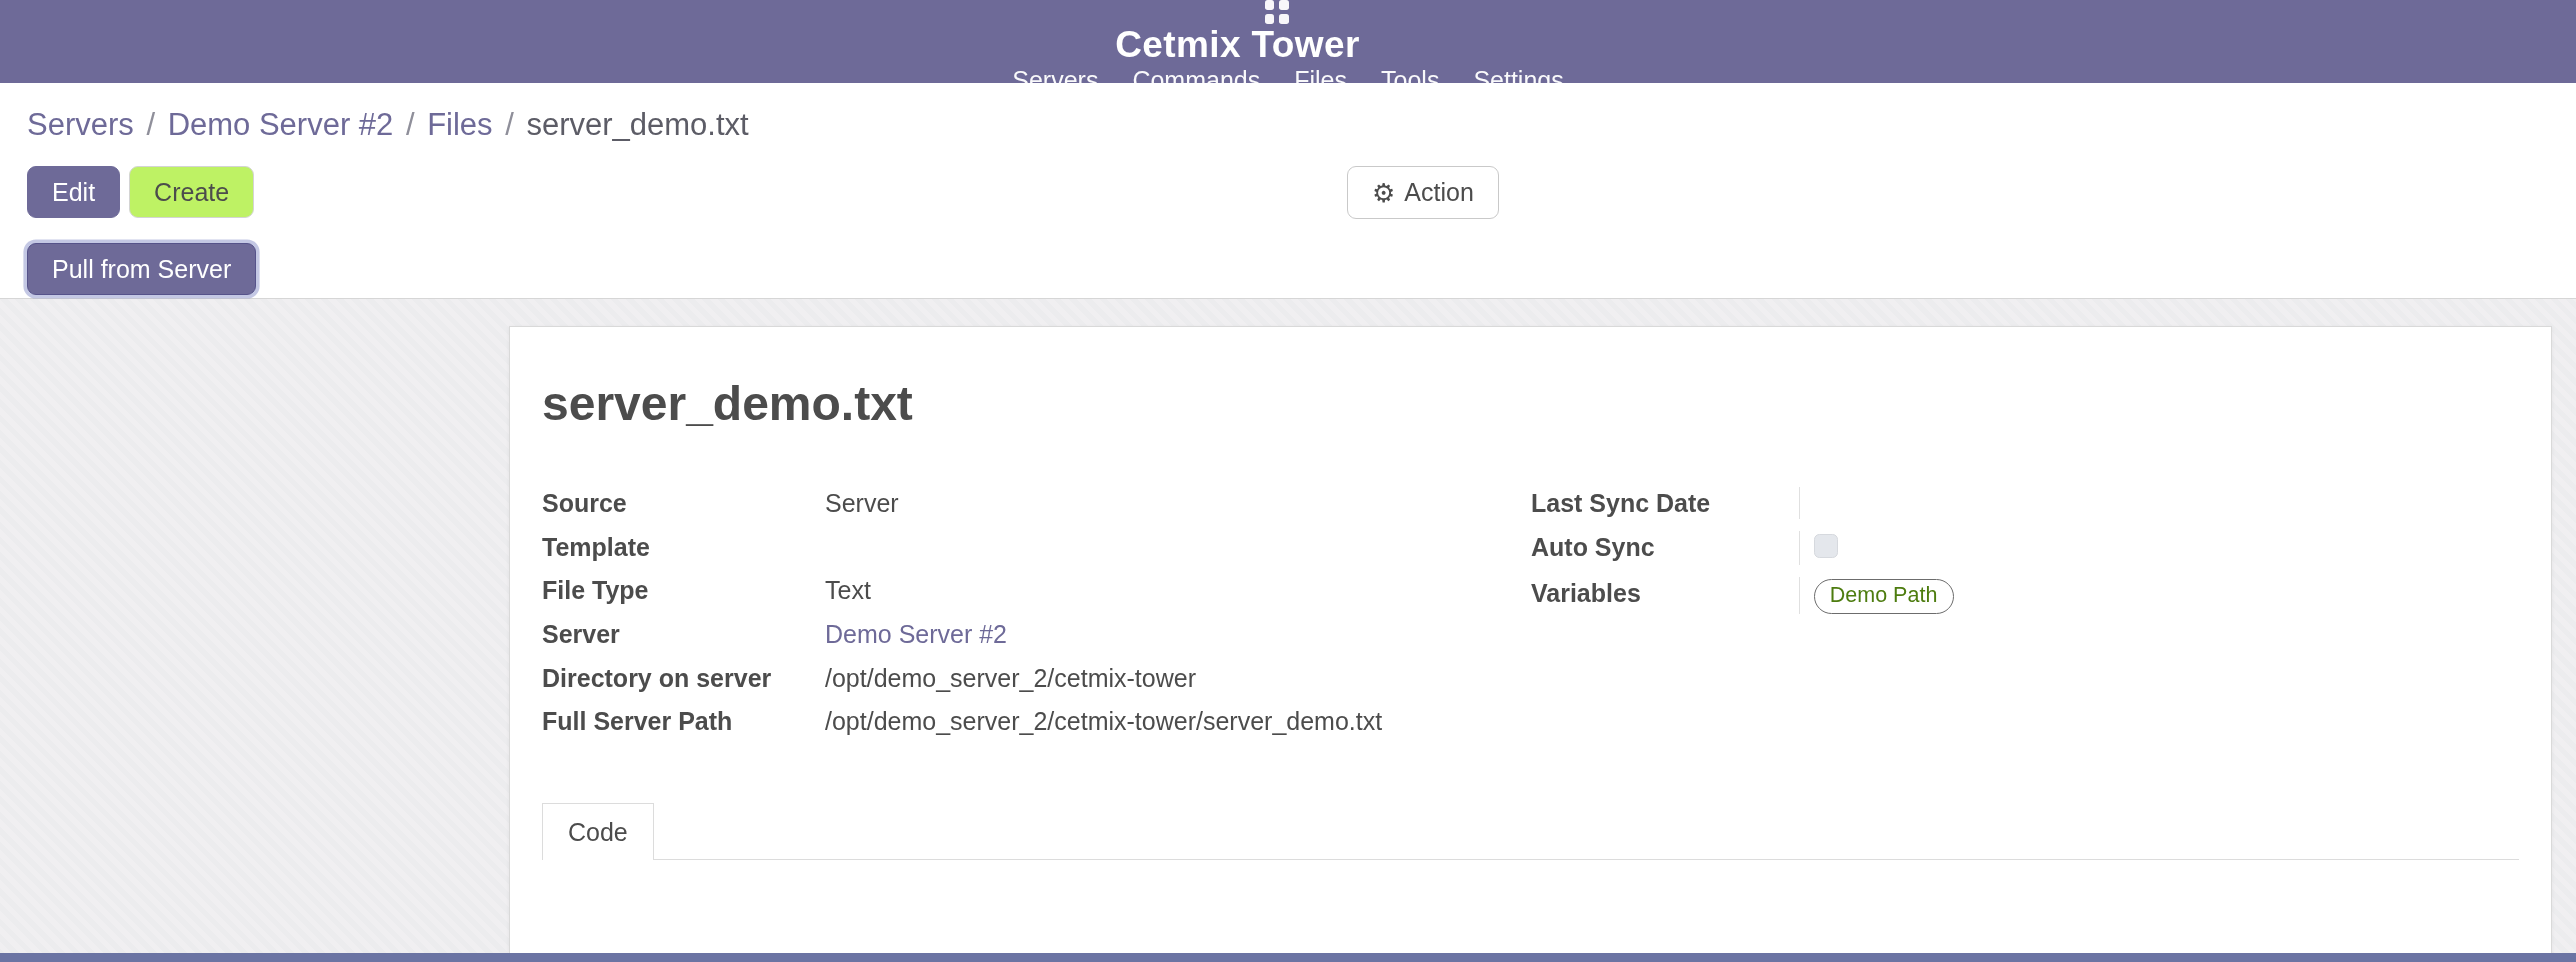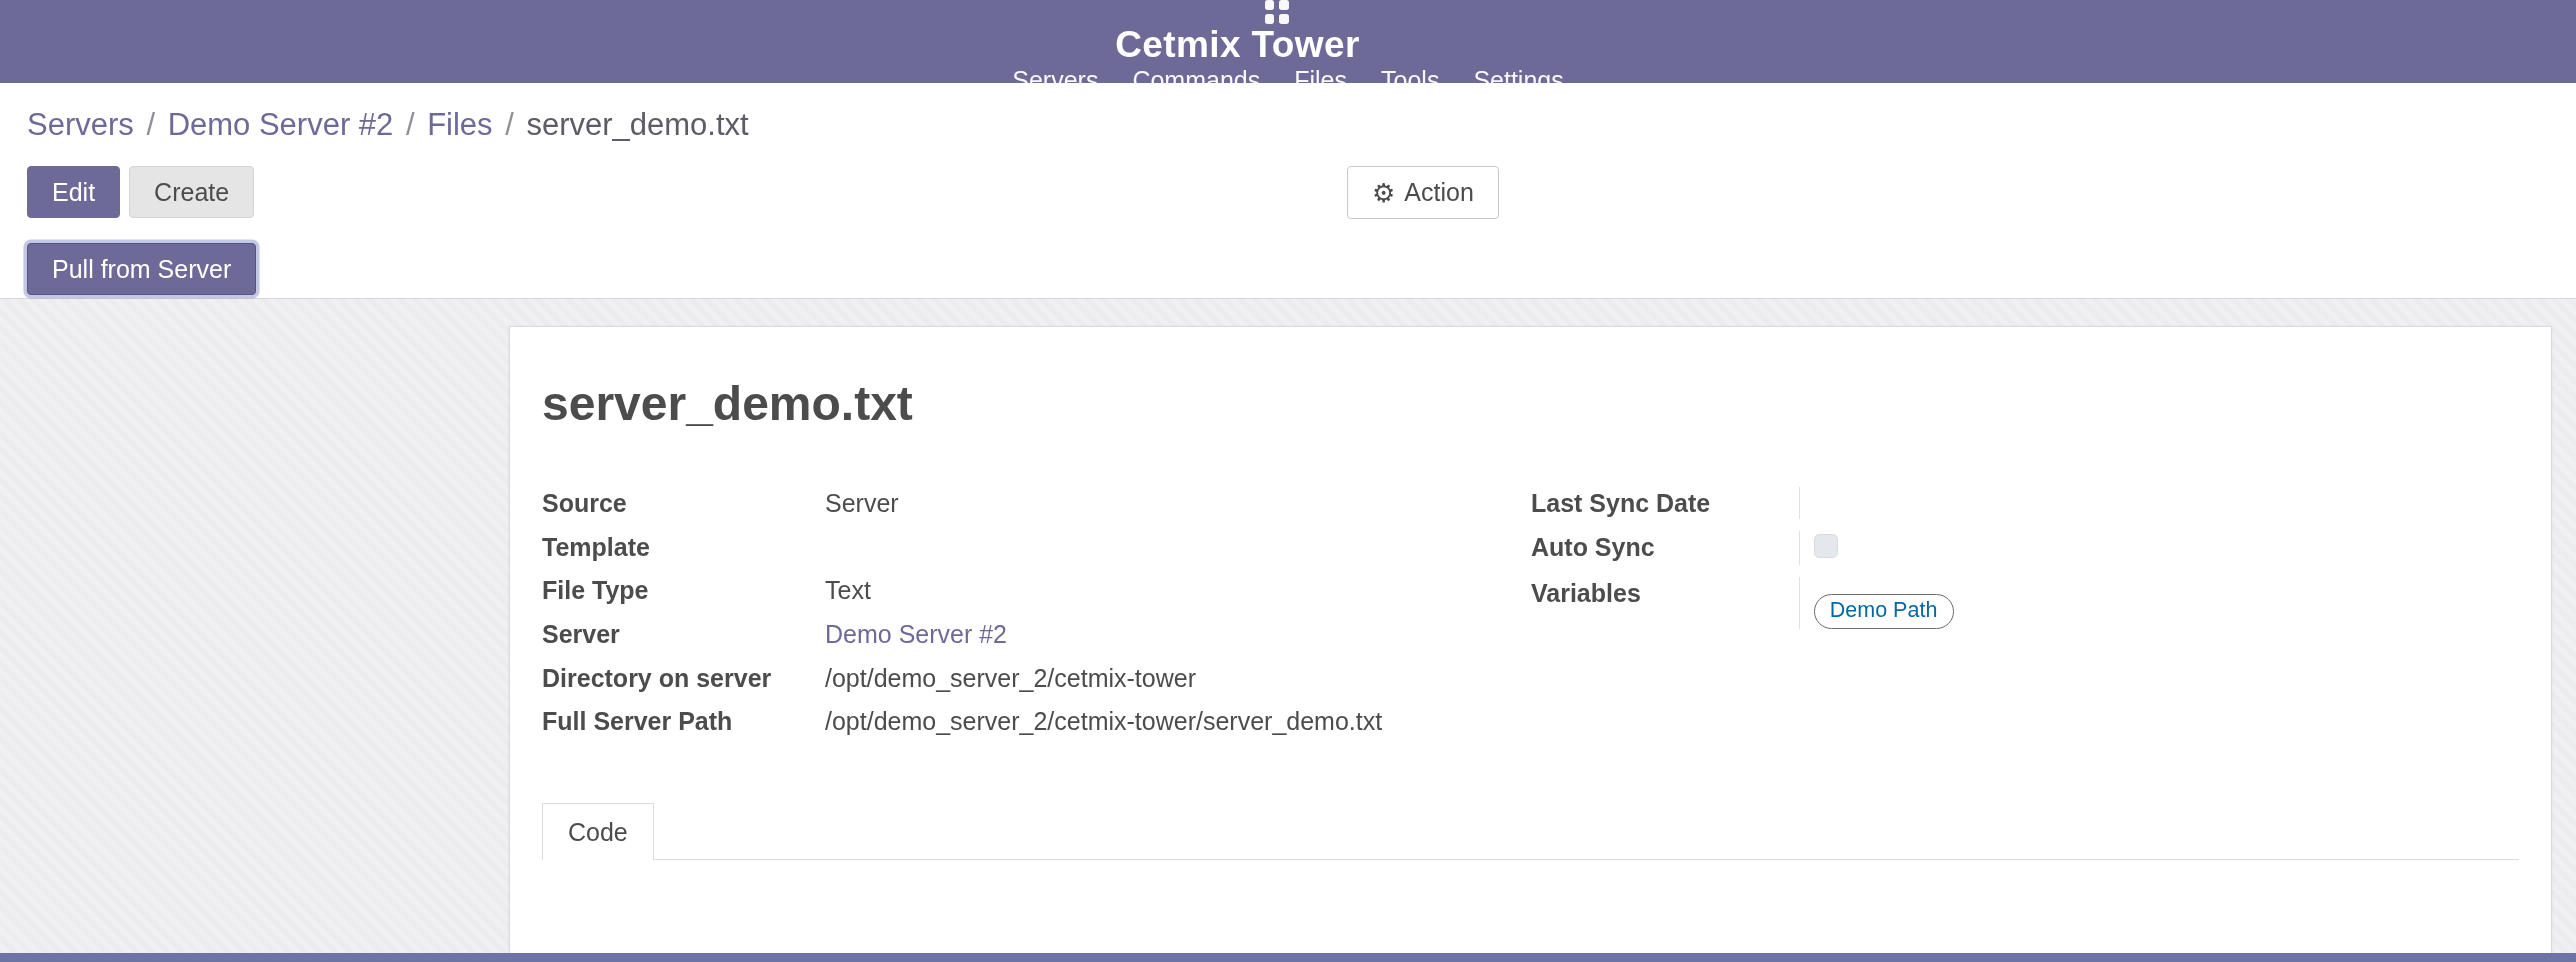--- a/index.html
+++ b/index.html
@@ -59,26 +59,26 @@
     position: relative;
     height: 52px;
     padding: 0 27px;
     display: flex; align-items: flex-start; gap: 9px;
   }
   .btn {
     font-family: "Liberation Sans", sans-serif;
     font-size: 25px;
     line-height: 1;
     padding: 12.6px 24px;
-    border-radius: 4px;
+    border-radius: 9px;
     cursor: pointer;
     white-space: nowrap;
   }
   .btn-primary { background: #6e6a98; color: #fff; border: 0.9px solid #6e6a98; }
-  .btn-default { background: #e5e5e5; color: #4c4c4c; border: 0.9px solid #d4d4d4; padding-left: 24px; }
+  .btn-default { background: #bef264; color: #4c4c4c; border: 0.9px solid #d4d4d4; padding-left: 24px; }
   .btn-action {
     position: absolute; left: 1347px; top: 0;
     background: #fff; color: #4c4c4c; border: 0.9px solid #c9c9c9;
     display: flex; align-items: center; gap: 9px;
   }
   .gear { font-size: 26px; line-height: 1; }
 
   .cp-workflow { padding: 25px 27px 2.7px 27px; }
   .btn-pull {
     background: #6e6a98; color: #fff;
@@ -139,23 +139,23 @@
     border-radius: 5.4px;
     margin-top: 3.6px;
   }
   .tag-pill {
     display: inline-block;
     font-size: 21.5px;
     line-height: 1;
     padding: 5.4px 15.3px 6.3px 15.3px;
     border: 0.9px solid #6c6c6c;
     border-radius: 897px;
-    color: #0369a1;
-    background: #fff;
-    margin-top: 17px;
+    color: #4d7c0f;
+    background: #fff;
+    margin-top: 2px;
   }
 
   
   .notebook-header {
     margin-top: 54px;
     display: flex;
     border-bottom: 0.9px solid #dcdcdc;
   }
   .tab {
     font-size: 25px;

